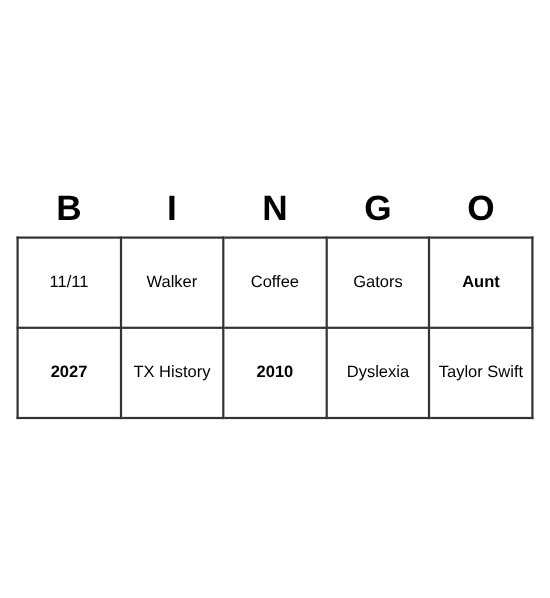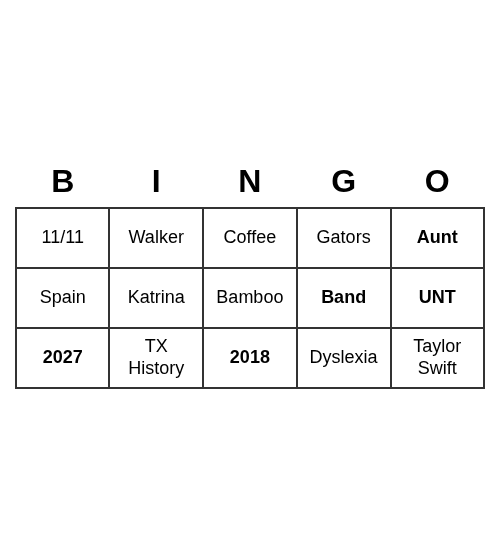--- a/index.html
+++ b/index.html
@@ -34,22 +34,22 @@
     .bingo-card th {
       font-size: 32px;
       font-weight: bold;
       width: 94px;
       height: 52px;
       border: none;
     }
 
     .bingo-card td {
       width: 94px;
-      height: 60px;
-      font-size: 18px;
+      height: 82px;
+      font-size: 15px;
       line-height: 1.2;
     }
 
     .free-cell {
       font-size: 20px;
       font-weight: bold;
     }
 
     .large-text {
       font-size: 22px;
@@ -72,27 +72,20 @@
   </thead>
   <tbody id="bingo-body">
   <tr>
         <td>11/11</td>
         <td>Walker</td>
         <td>Coffee</td>
         <td>Gators</td>
         <td class="large-text">Aunt</td>
       </tr>
       <tr>
-        <td>Spain</td>
-        <td>Katrina</td>
-        <td>Bamboo</td>
-        <td class="large-text">Band</td>
-        <td class="large-text">UNT</td>
-      </tr>
-      <tr>
         <td class="large-text">2027</td>
         <td>TX History</td>
-        <td class="large-text">2018</td>
+        <td class="large-text">2010</td>
         <td>Dyslexia</td>
         <td>Taylor Swift</td>
       </tr>
     </tbody>
 </table>
 
 </body></html>

